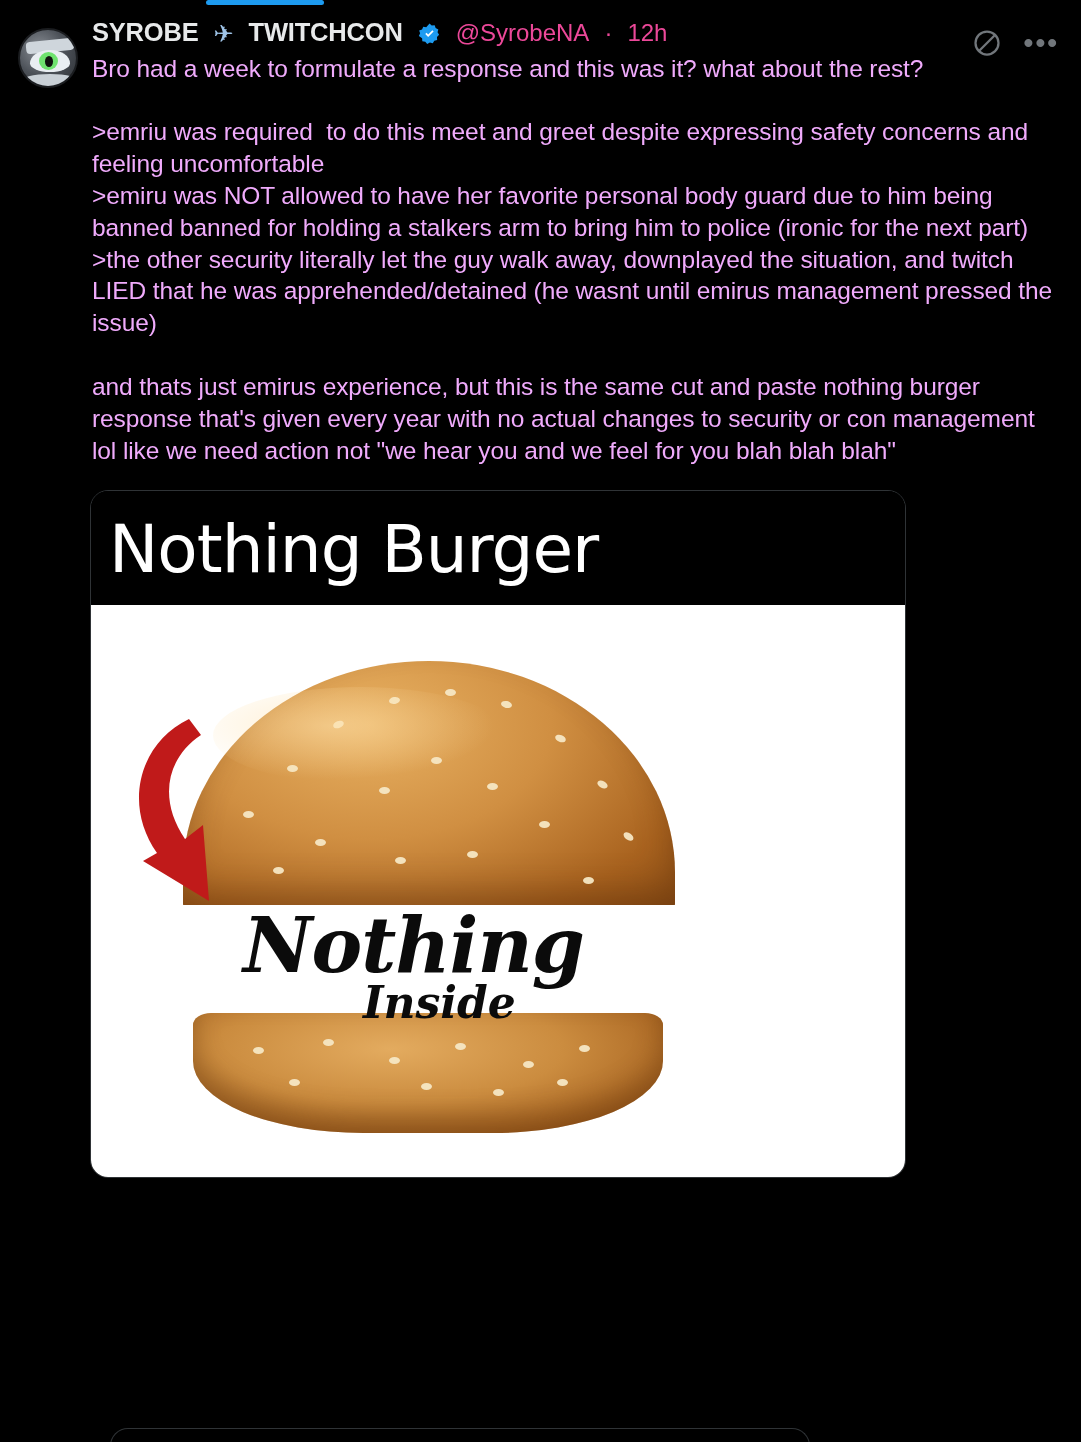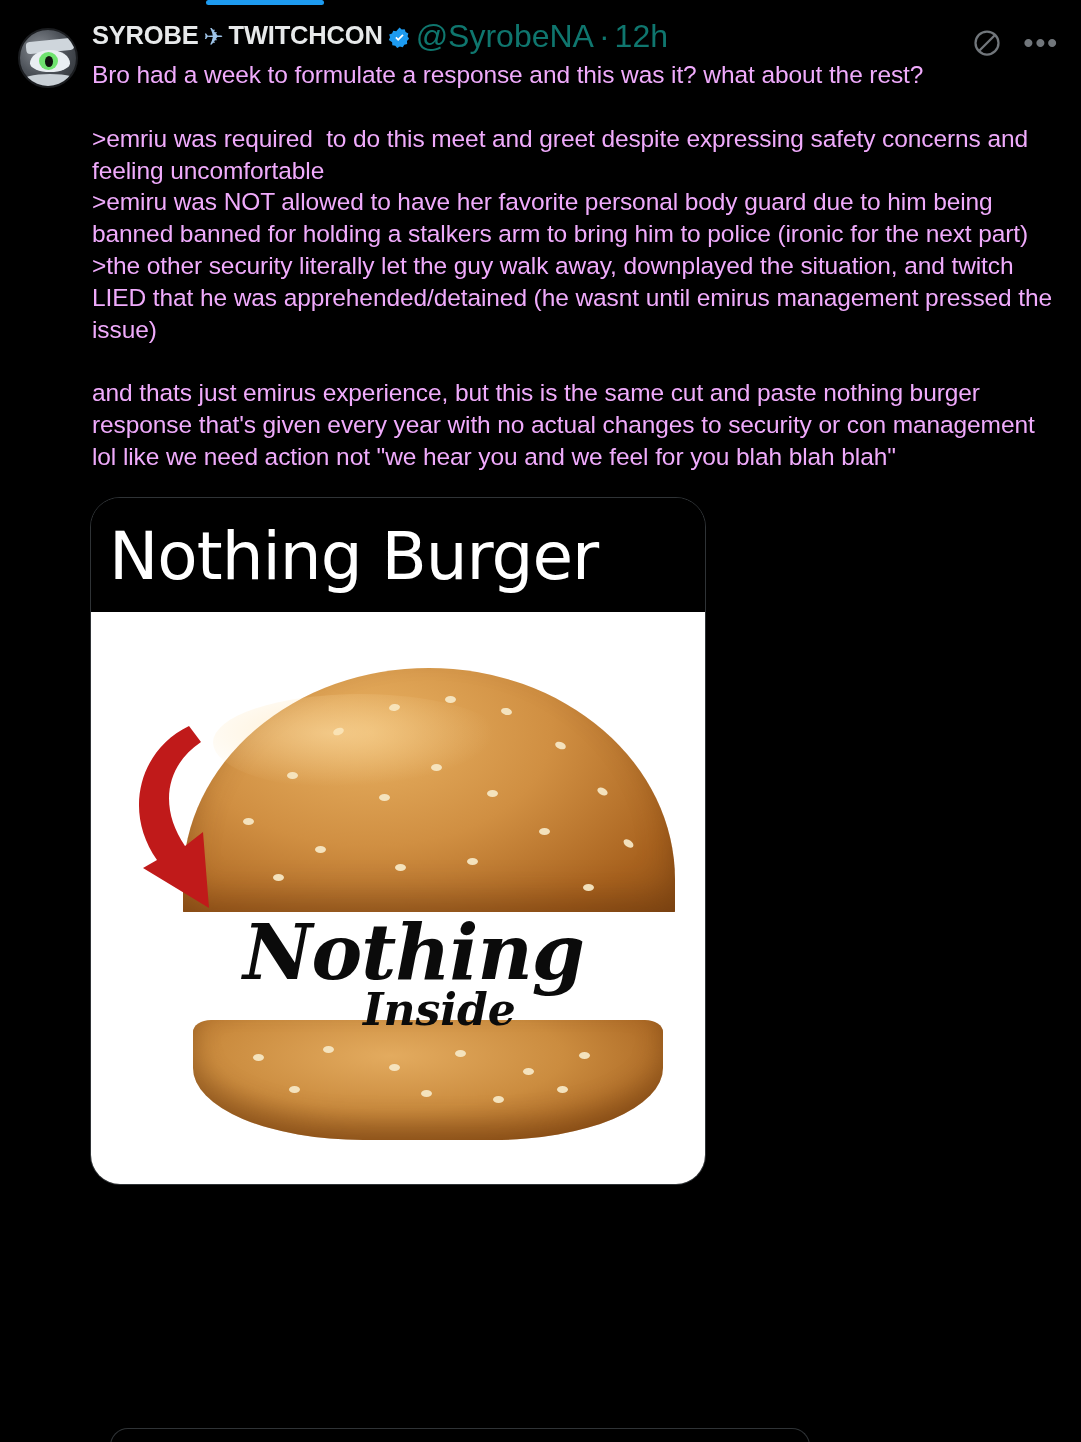--- a/index.html
+++ b/index.html
@@ -93,21 +93,21 @@
     border-radius: 50% 50% 0 0;
   }
   .body-col {
     flex: 1 1 auto;
     min-width: 0;
     padding-left: 10px;
   }
   .head-row {
     display: flex;
     align-items: center;
-    gap: 5px;
+    gap: 15px;
     flex-wrap: nowrap;
     line-height: 1;
   }
   .display-name {
     color: #e7e9ea;
     font-weight: bold;
     font-size: 25.5px;
     letter-spacing: -0.2px;
     white-space: nowrap;
   }
@@ -119,22 +119,22 @@
     top: 1px;
   }
   .verified {
     width: 23px;
     height: 23px;
     flex: 0 0 23px;
     position: relative;
     top: 1px;
   }
   .handle, .dot-sep, .timestamp {
-    color: #0f766e;
-    font-size: 32px;
+    color: #ec4899;
+    font-size: 24px;
     white-space: nowrap;
   }
   .head-right {
     position: absolute;
     top: 28px;
     right: 22px;
     display: flex;
     align-items: center;
     gap: 22px;
   }
@@ -151,22 +151,22 @@
     font-size: 24.5px;
     line-height: 1.30;
     margin-top: 7px;
     white-space: pre-wrap;
     word-wrap: break-word;
     letter-spacing: -0.1px;
   }
   .media-card {
     margin-top: 24px;
     margin-left: -2px;
-    width: 616px;
-    border-radius: 30px;
+    width: 816px;
+    border-radius: 18px;
     overflow: hidden;
     border: 1px solid #2f3336;
     background: #000;
   }
   .meme-title {
     background: #000;
     color: #ffffff;
     font-size: 66px;
     padding: 24px 0 20px 18px;
     font-family: "DejaVu Sans", sans-serif;

